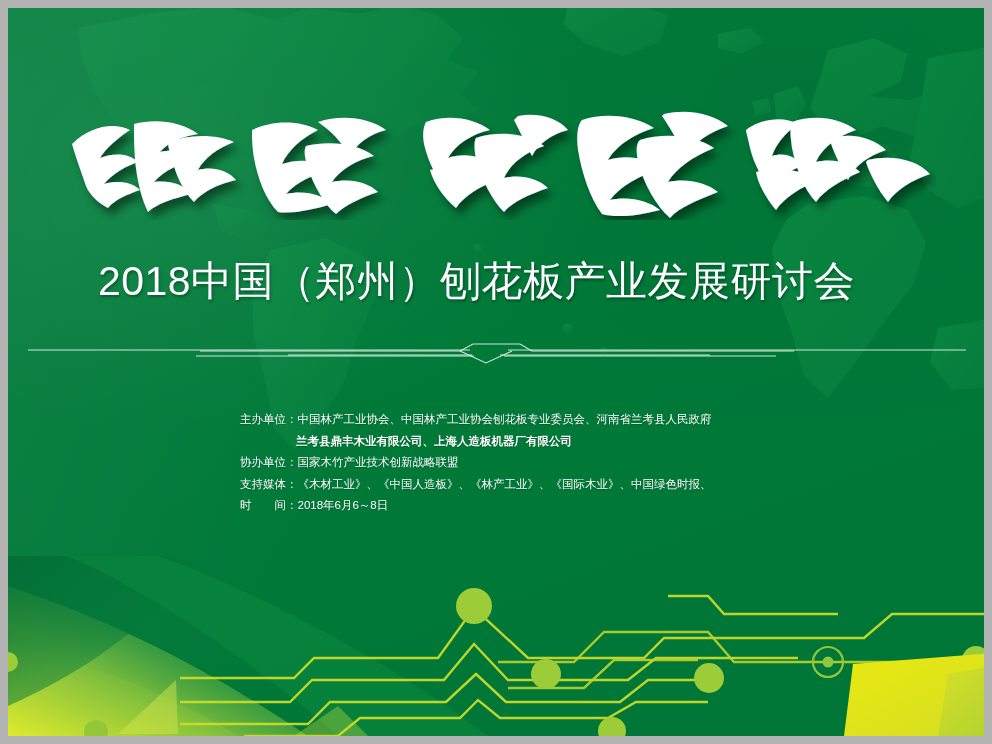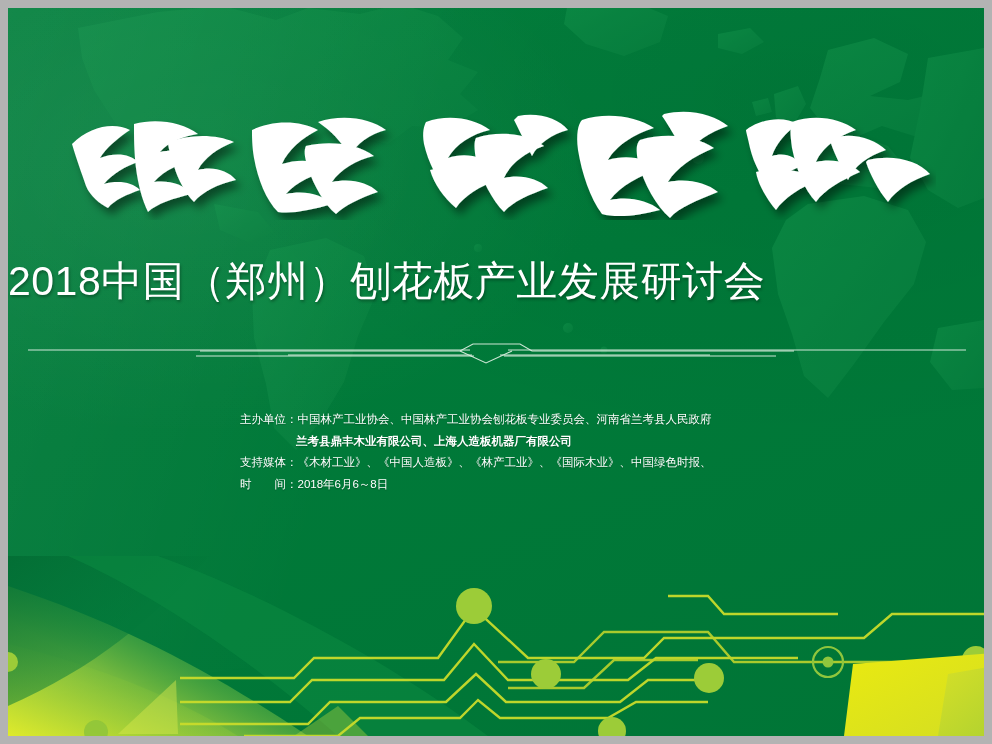--- a/index.html
+++ b/index.html
@@ -42,21 +42,21 @@
   
   .headline{
     position:absolute;left:0;top:92px;width:976px;
     text-align:center;
     z-index:6;
   }
   .headline svg{display:block;margin:0 auto;}
 
   .subtitle{
     position:absolute;left:0;top:249px;width:937px;
-    text-align:left;
+    text-align:center;
     z-index:6;
     color:#ffffff;
     font-size:41px;
     line-height:48px;
     letter-spacing:.5px;
     font-weight:400;
     text-shadow:1px 2px 3px rgba(0,0,0,.33);
     white-space:nowrap;
   }
 
@@ -227,20 +227,21 @@
       <path d="M20 16 L462 16"></path>
       <path d="M500 16 L958 16"></path>
       <path d="M188 22 L466 22"></path>
       <path d="M496 22 L768 22"></path>
     </g>
   </svg>
 
   <div class="details">
     <span class="row">主办单位：中国林产工业协会、中国林产工业协会刨花板专业委员会、河南省兰考县人民政府</span>
     <span class="row indent">兰考县鼎丰木业有限公司、上海人造板机器厂有限公司</span>
+    <span class="row">协办单位：国家木竹产业技术创新战略联盟</span>
     <span class="row">支持媒体：《木材工业》、《中国人造板》、《林产工业》、《国际木业》、中国绿色时报、</span>
     <span class="row">时　　间：2018年6月6～8日</span>
   </div>
 
   <svg class="bottom-band" viewBox="0 0 976 180" preserveAspectRatio="none">
     <defs>
       <linearGradient id="limeSweep" x1="0" y1="1" x2="1" y2="0">
         <stop offset="0%" stop-color="#d8e832" stop-opacity=".95"></stop>
         <stop offset="38%" stop-color="#8cc63f" stop-opacity=".80"></stop>
         <stop offset="72%" stop-color="#2fa14a" stop-opacity=".30"></stop>

